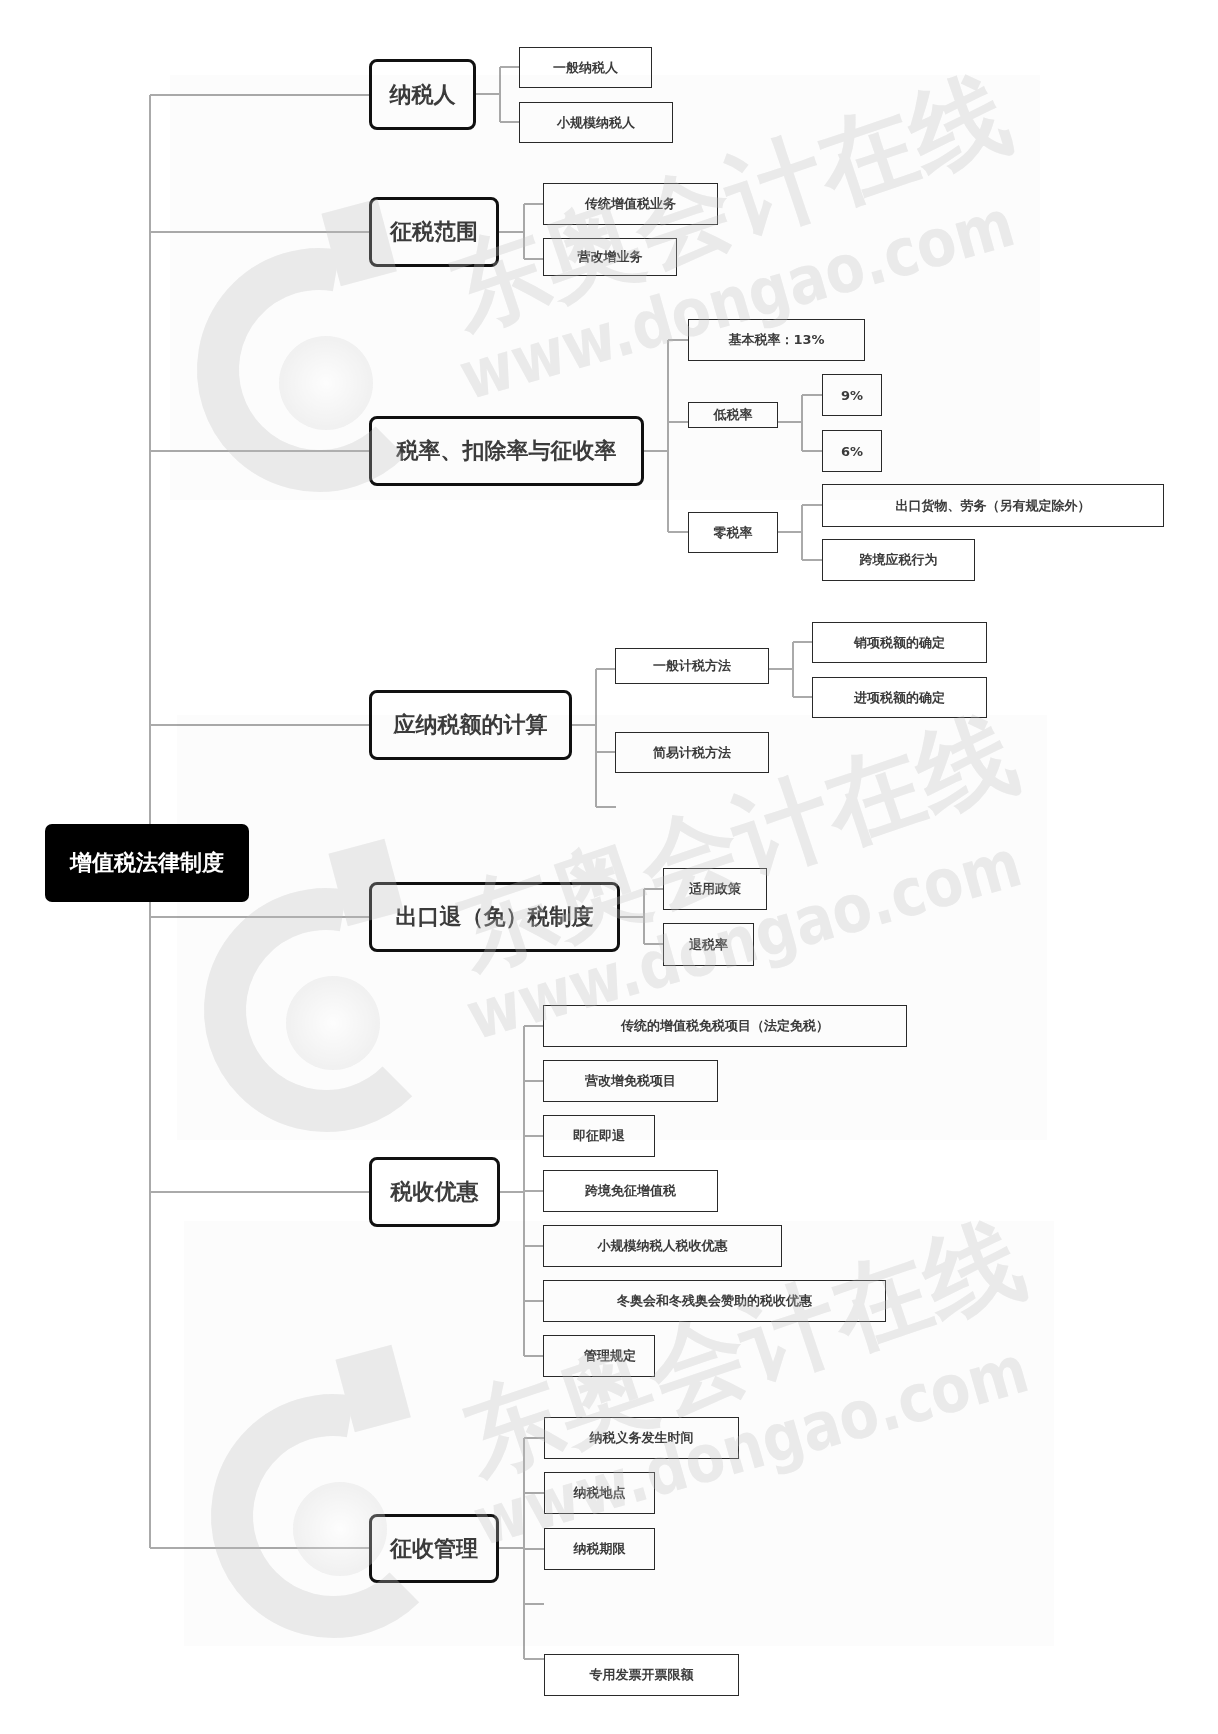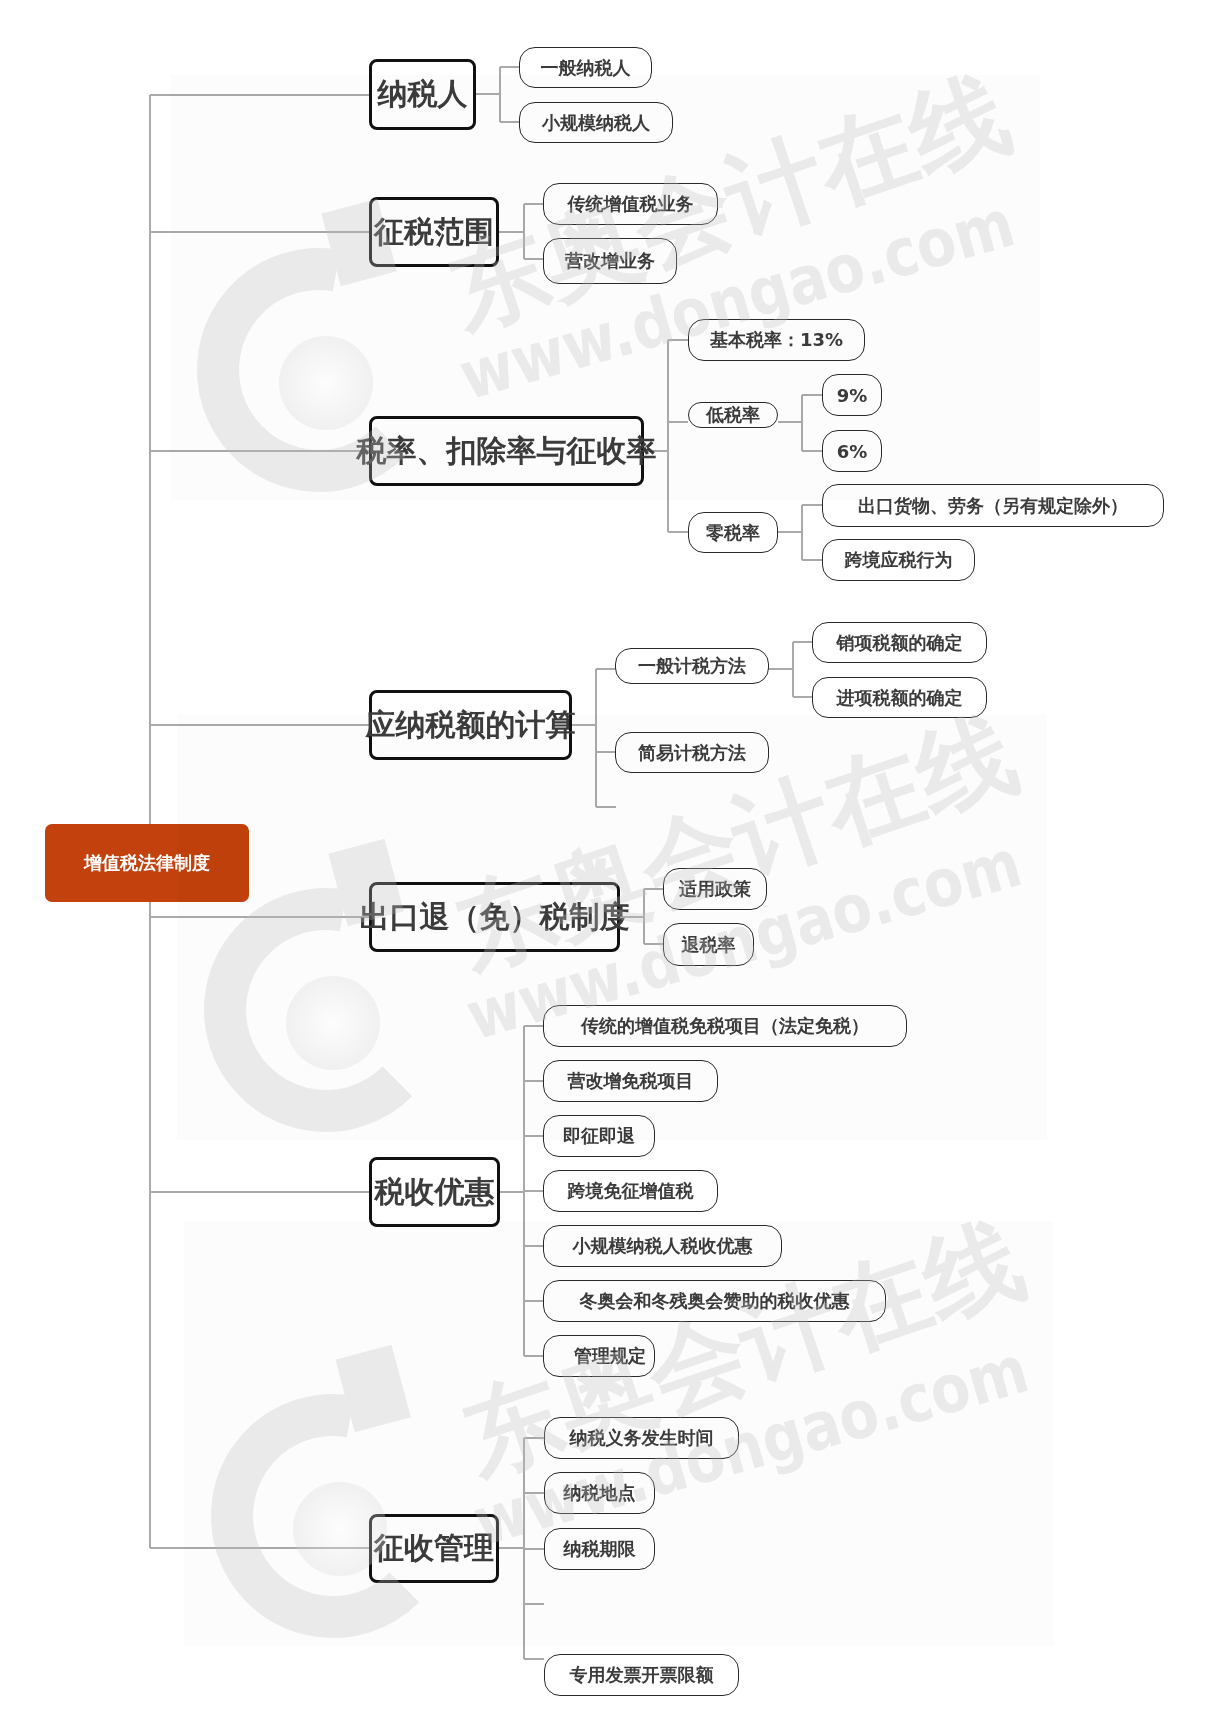--- a/index.html
+++ b/index.html
@@ -19,35 +19,35 @@
     display: flex;
     align-items: center;
     justify-content: center;
     white-space: nowrap;
     color: #3c3c3c;
     font-weight: bold;
     font-family: "DejaVu Sans", "Liberation Sans", sans-serif;
     overflow: visible;
   }
   .root {
-    background: #c2410c;
+    background: #000000;
     color: #ffffff;
     border-radius: 7px;
-    font-size: 18px;
+    font-size: 22px;
     font-family: Liberation Mono, monospace;
   }
   .l1 {
     border: 3px solid #111111;
     border-radius: 8px;
-    font-size: 30px;
+    font-size: 22px;
   }
   .l2 {
     border: 1.5px solid #2a2a2a;
-    border-radius: 16px;
-    font-size: 18px;
+    border-radius: 0;
+    font-size: 13px;
   }
   .wm { position: absolute; left: 0; top: 0; pointer-events: none; }
 </style>
 </head>
 <body>
 
 <div id="canvas">
 
   <svg class="layer" width="1218" height="1734">
     <g stroke="#aaaaaa" stroke-width="2" fill="none">
@@ -93,21 +93,21 @@
   <div class="node l2" style="left:519px;top:102px;width:154px;height:41px;">
     <span>小规模纳税人</span>
   </div>
 
   <div class="node l1" style="left:369px;top:197px;width:130px;height:70px;">
     <span>征税范围</span>
   </div>
   <div class="node l2" style="left:543px;top:183px;width:175px;height:42px;">
     <span>传统增值税业务</span>
   </div>
-  <div class="node l2" style="left:543px;top:238px;width:134px;height:46px;">
+  <div class="node l2" style="left:543px;top:238px;width:134px;height:38px;">
     <span>营改增业务</span>
   </div>
 
   <div class="node l1" style="left:369px;top:416px;width:275px;height:70px;">
     <span>税率、扣除率与征收率</span>
   </div>
   <div class="node l2" style="left:688px;top:319px;width:177px;height:42px;">
     <span>基本税率：13%</span>
   </div>
   <div class="node l2" style="left:688px;top:402px;width:90px;height:26px;">

